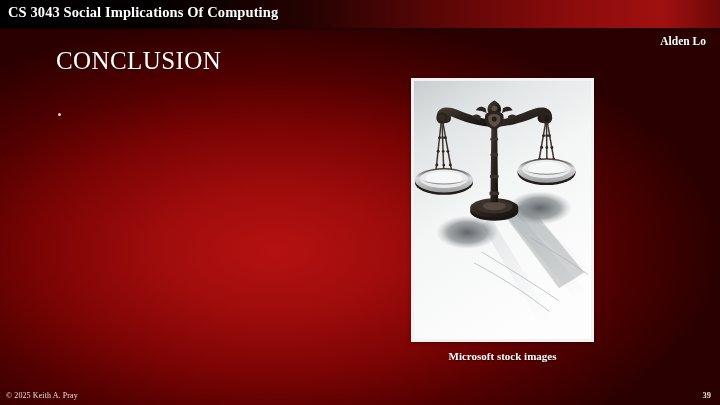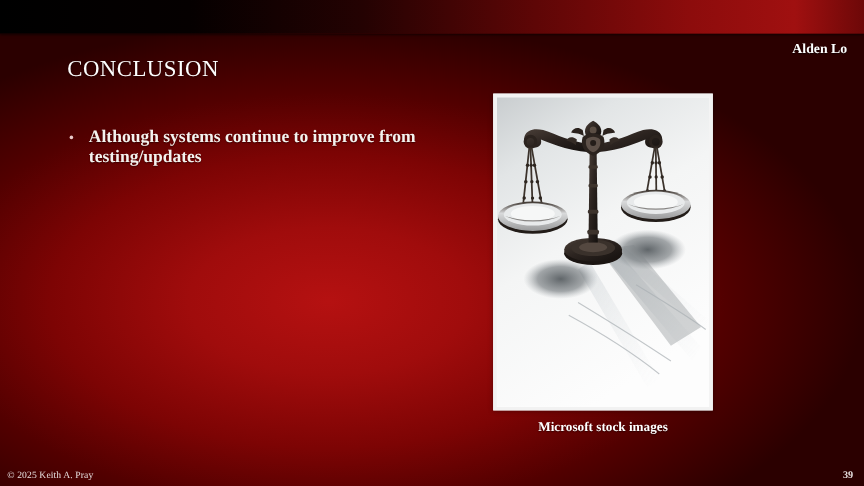--- a/index.html
+++ b/index.html
@@ -65,21 +65,21 @@
     font-size: 11.5px;
     font-weight: bold;
     color: #ffffff;
     text-shadow: 0 1px 1px rgba(0,0,0,0.6);
   }
 
   
   .slide-title {
     position: absolute;
     left: 56px; top: 47px;
-    font-size: 19px;
+    font-size: 25px;
     color: #fdfdfd;
     letter-spacing: 0.4px;
     text-shadow: 0 1px 2px rgba(0,0,0,0.45);
   }
 
   
   .bullets {
     position: absolute;
     left: 56px; top: 106px;
     width: 300px;
@@ -147,31 +147,31 @@
     color: #e6dede;
     margin-top: 12px;
   }
 </style>
 </head>
 <body>
 
 <div class="slide">
 
   <div class="header-bar">
+    <div class="header-title">CS 3043 Social Implications Of Computing</div>
 
   </div>
 
   <div class="presenter">Alden Lo</div>
 
   <div class="slide-title">CONCLUSION</div>
 
   <div class="bullets">
     <div class="bullet">
       <span class="dot"></span>
-      <span>Although systems continue to improve from testing/updates</span>
     </div>
   </div>
 
   <div class="photo-frame">
     <svg viewBox="0 0 183 264" xmlns="http://www.w3.org/2000/svg" preserveAspectRatio="none">
       <defs>
         <linearGradient id="bgGrad" x1="0" y1="0" x2="0.45" y2="1">
           <stop offset="0%" stop-color="#c9cdcf"></stop>
           <stop offset="22%" stop-color="#e2e5e6"></stop>
           <stop offset="52%" stop-color="#f4f5f5"></stop>

